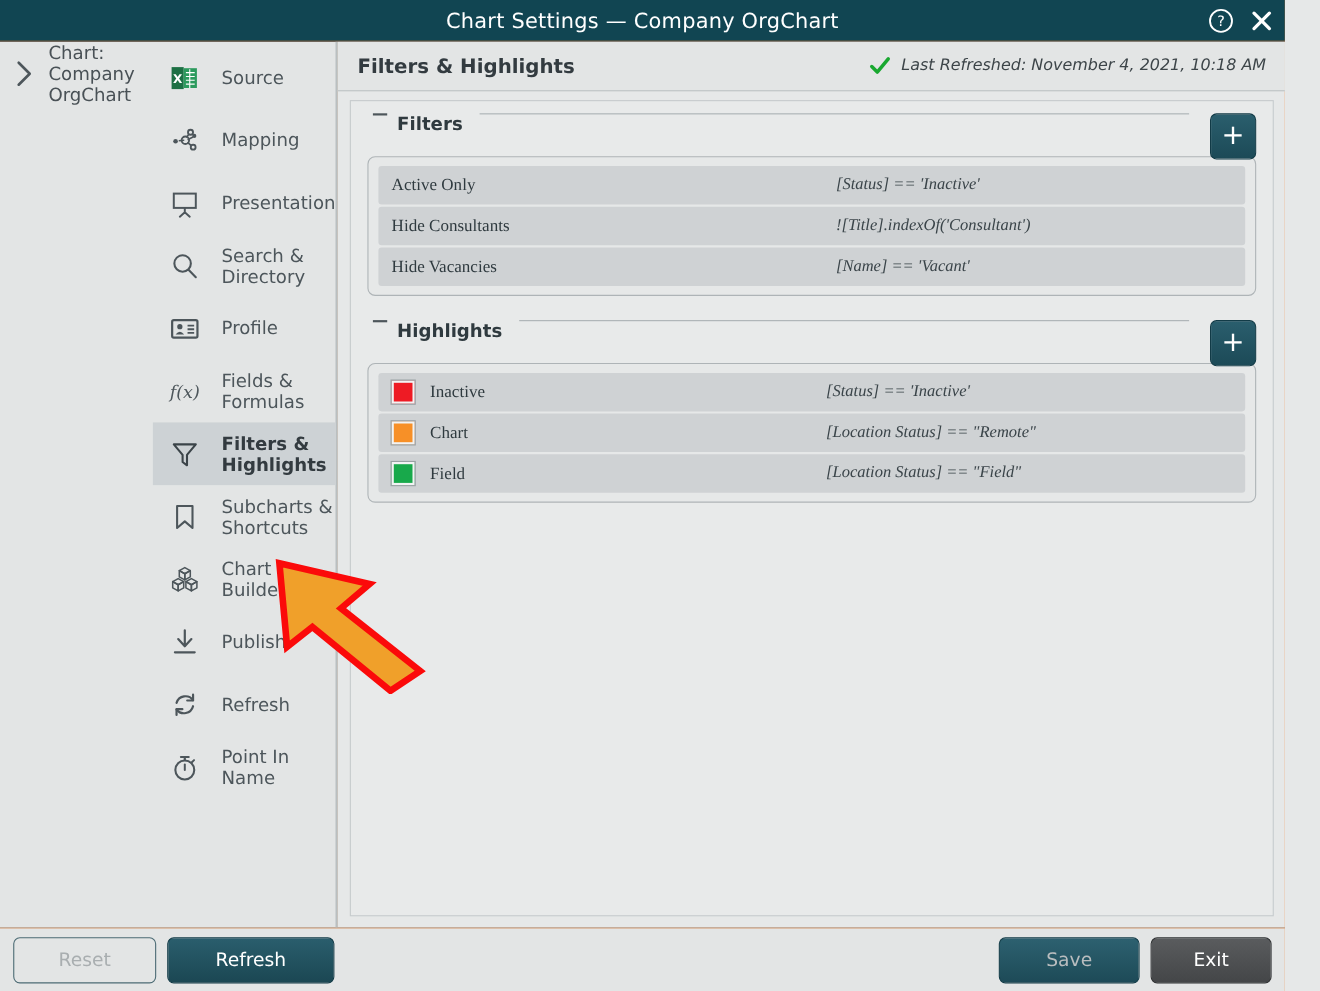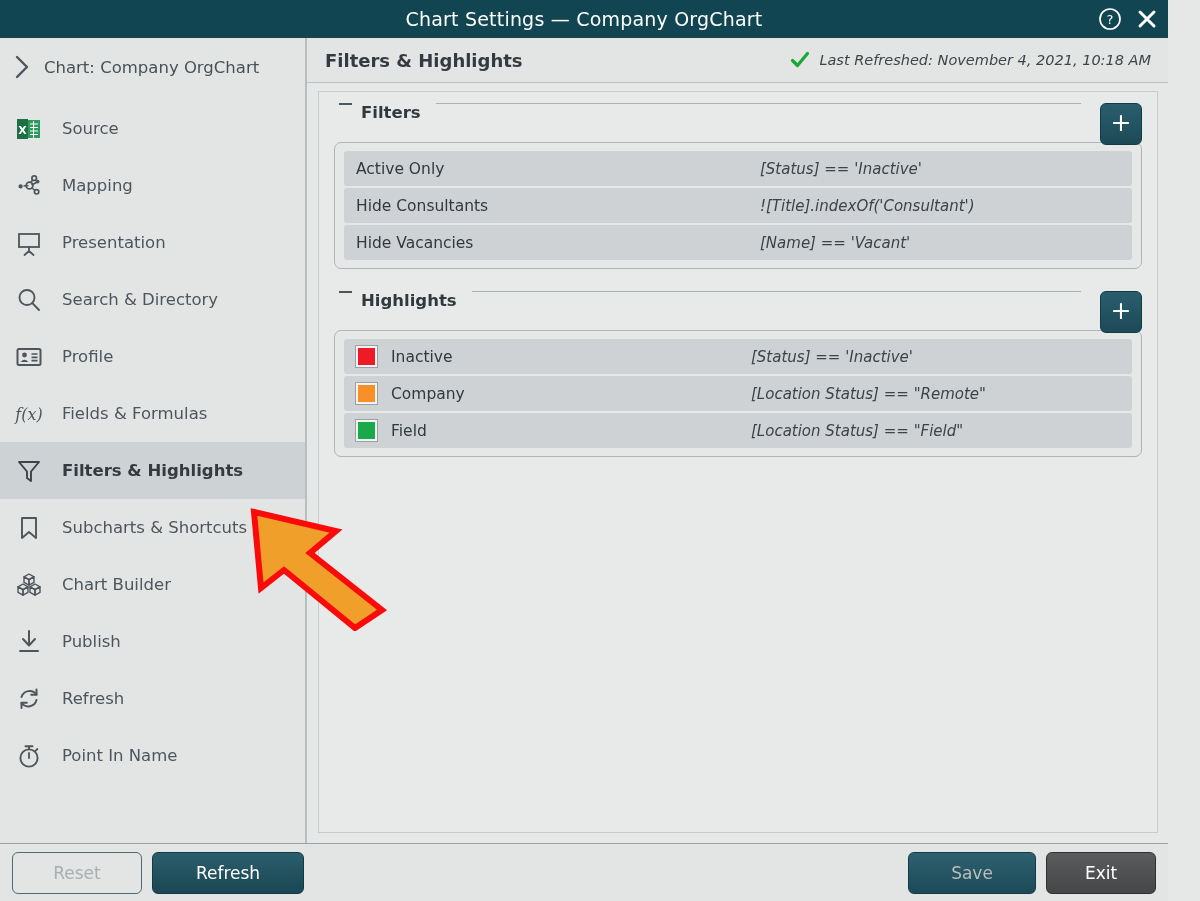--- a/index.html
+++ b/index.html
@@ -41,21 +41,21 @@
     min-height: 0;
     border-top: 1px solid #2b3d42;
     border-bottom: 1px solid #9aa3a6;
   }
 
   
   .sidebar {
     width: 307px; min-width: 307px;
     background: #e3e5e5;
     border-right: 2px solid #b9bfc1;
-    display: flex; flex-direction: column;
+    display: flex; flex-direction: row;
     position: relative;
   }
   .chart-head {
     height: 58px; min-height: 58px;
     display: flex; align-items: center; gap: 13px;
     padding: 0 12px 0 13px;
     color: #495156;
     font-size: 16.5px;
     cursor: pointer;
   }
@@ -135,20 +135,21 @@
     font-size: 25px; line-height: 1; cursor: pointer;
     flex: 0 0 auto;
     padding-bottom: 3px;
   }
 
   .rows-box {
     border: 1px solid #aeb4b7;
     border-radius: 7px;
     background: #e6e8e8;
     padding: 8px 9px;
+    font-family: Liberation Serif, serif;
   }
   .row {
     display: flex; align-items: center;
     height: 35px;
     background: #cfd2d4;
     border-radius: 3px;
     margin-bottom: 2px;
     padding: 0 12px;
     cursor: pointer;
   }
@@ -454,21 +455,21 @@
             <span class="add-btn">+</span>
           </div>
           <div class="rows-box">
             <div class="row hl-row">
               <span class="swatch" style="background: rgb(238, 27, 36);"></span>
               <span class="r-name">Inactive</span>
               <span class="r-expr">[Status] == 'Inactive'</span>
             </div>
             <div class="row hl-row">
               <span class="swatch" style="background: rgb(247, 144, 39);"></span>
-              <span class="r-name">Company</span>
+              <span class="r-name">Chart</span>
               <span class="r-expr">[Location Status] == "Remote"</span>
             </div>
             <div class="row hl-row">
               <span class="swatch" style="background: rgb(24, 169, 75);"></span>
               <span class="r-name">Field</span>
               <span class="r-expr">[Location Status] == "Field"</span>
             </div>
           </div>
         </div>
 

